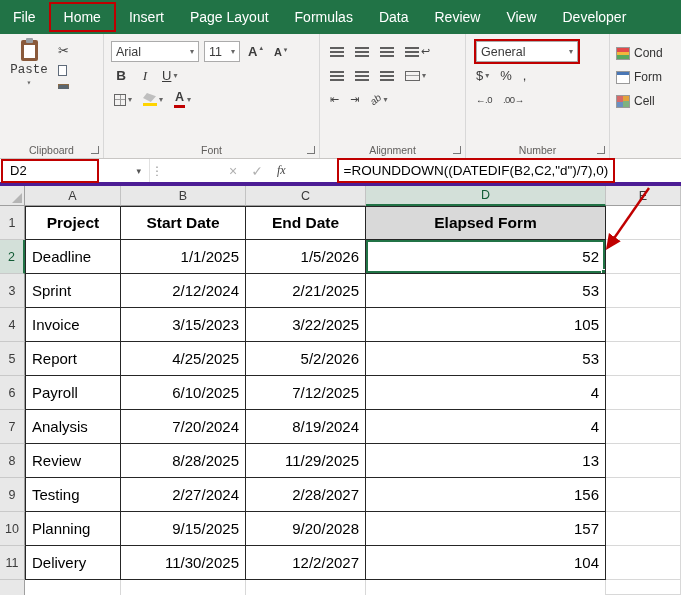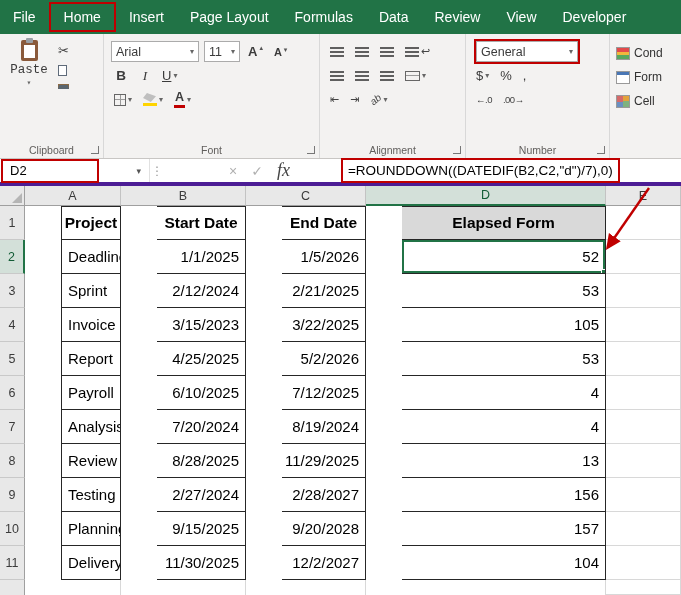--- a/index.html
+++ b/index.html
@@ -72,37 +72,37 @@
   .sicon.table { background: linear-gradient(#4a77b5 0 30%, #fff 30%); }
   .sicon.cells { background: conic-gradient(#e3a23c 0 25%, #7fb27f 0 50%, #6a8fc0 0 75%, #d46a6a 0); }
   
   .formulabar { height: 27px; background: #fff; border-bottom: 4px solid #4c1d95; display: flex; align-items: center; font-size: 13px; }
   .name-box { width: 150px; display: flex; align-items: center; height: 100%; border-right: 1px solid #e1e1e1; padding-left: 3px; position: relative; }
   .name-text { width: 94px; height: 20px; display: flex; align-items: center; padding-left: 7px; box-shadow: 0 0 0 2px #c00000; }
   .nb-caret { position: absolute; right: 8px; font-size: 9px; color: #555; }
   .fb-dots { width: 14px; text-align: center; color: #999; font-size: 12px; }
   .fb-x { margin-left: 58px; color: #b0b0b0; font-size: 14px; padding: 0 7px; }
   .fb-check { color: #b0b0b0; font-size: 14px; padding: 0 7px; }
-  .fb-fx { font-family: "Liberation Serif", serif; font-style: italic; font-size: 18px; color: #444; padding: 0 7px; }
+  .fb-fx { font-family: "Liberation Serif", serif; font-style: italic; font-size: 12px; color: #444; padding: 0 7px; }
   .formula-text { margin-left: 46px; height: 21px; display: flex; align-items: center; padding: 0 5px; box-shadow: 0 0 0 2px #c00000; font-size: 13.5px; color: #000; white-space: nowrap; }
   
   .grid { height: 409px; display: grid; background: #fff;
     grid-template-columns: 25px 96px 125px 120px 240px 1fr;
     grid-template-rows: 20px repeat(11, 34px) minmax(0,1fr); }
   .corner { background: #e8e8e8; border-right: 1px solid #9f9f9f; border-bottom: 1px solid #9f9f9f; position: relative; }
   .corner::after { content: ""; position: absolute; right: 2px; bottom: 2px;
     border-style: solid; border-width: 0 0 10px 10px; border-color: transparent transparent #b5b5b5 transparent; }
   .ch { background: #e8e8e8; border-right: 1px solid #c3c3c3; border-bottom: 1px solid #9f9f9f;
     display: flex; align-items: center; justify-content: center; font-size: 12.5px; color: #3b3b3b; }
   .ch.sel-col { background: #d3e0d9; border-bottom: 2px solid #217346; color: #135c36; }
   .rh { background: #e8e8e8; border-right: 1px solid #9f9f9f; border-bottom: 1px solid #c9c9c9;
     display: flex; align-items: center; justify-content: center; font-size: 12.5px; color: #3b3b3b; }
   .rh.sel-row { background: #d3e0d9; border-right: 2px solid #217346; color: #135c36; }
   .c { background: #fff; border-right: 1px solid #262626; border-bottom: 1px solid #262626;
-    display: flex; align-items: center; padding: 0 6px; font-size: 15px; color: #000; justify-content: flex-end; overflow: hidden; white-space: nowrap; margin-left: 36px; }
+    display: flex; align-items: center; padding: 0 6px; font-size: 15px; color: #000; justify-content: flex-end; overflow: hidden; white-space: nowrap; }
   .c.colA { justify-content: flex-start; border-left: 1px solid #262626; }
   .c.head { font-weight: bold; justify-content: center; border-top: 1px solid #262626; font-size: 15.5px; }
   .c.grayfill { background: #d9d9d9; }
   .c.sel-cell { box-shadow: inset 0 0 0 2px #217346; position: relative; z-index: 2; }
   .handle { position: absolute; right: -2px; bottom: -2px; width: 6px; height: 6px; background: #217346; border: 1px solid #fff; }
   .e { background: #fff; border-right: 1px solid #d8d8d8; border-bottom: 1px solid #d8d8d8; }
   .gridcell { background: #fff; border-right: 1px solid #d8d8d8; }
   .rh.dim { border-bottom: none; }
   
   .overlay { position: absolute; left: 0; top: 0; width: 681px; height: 595px; pointer-events: none; z-index: 20; }

